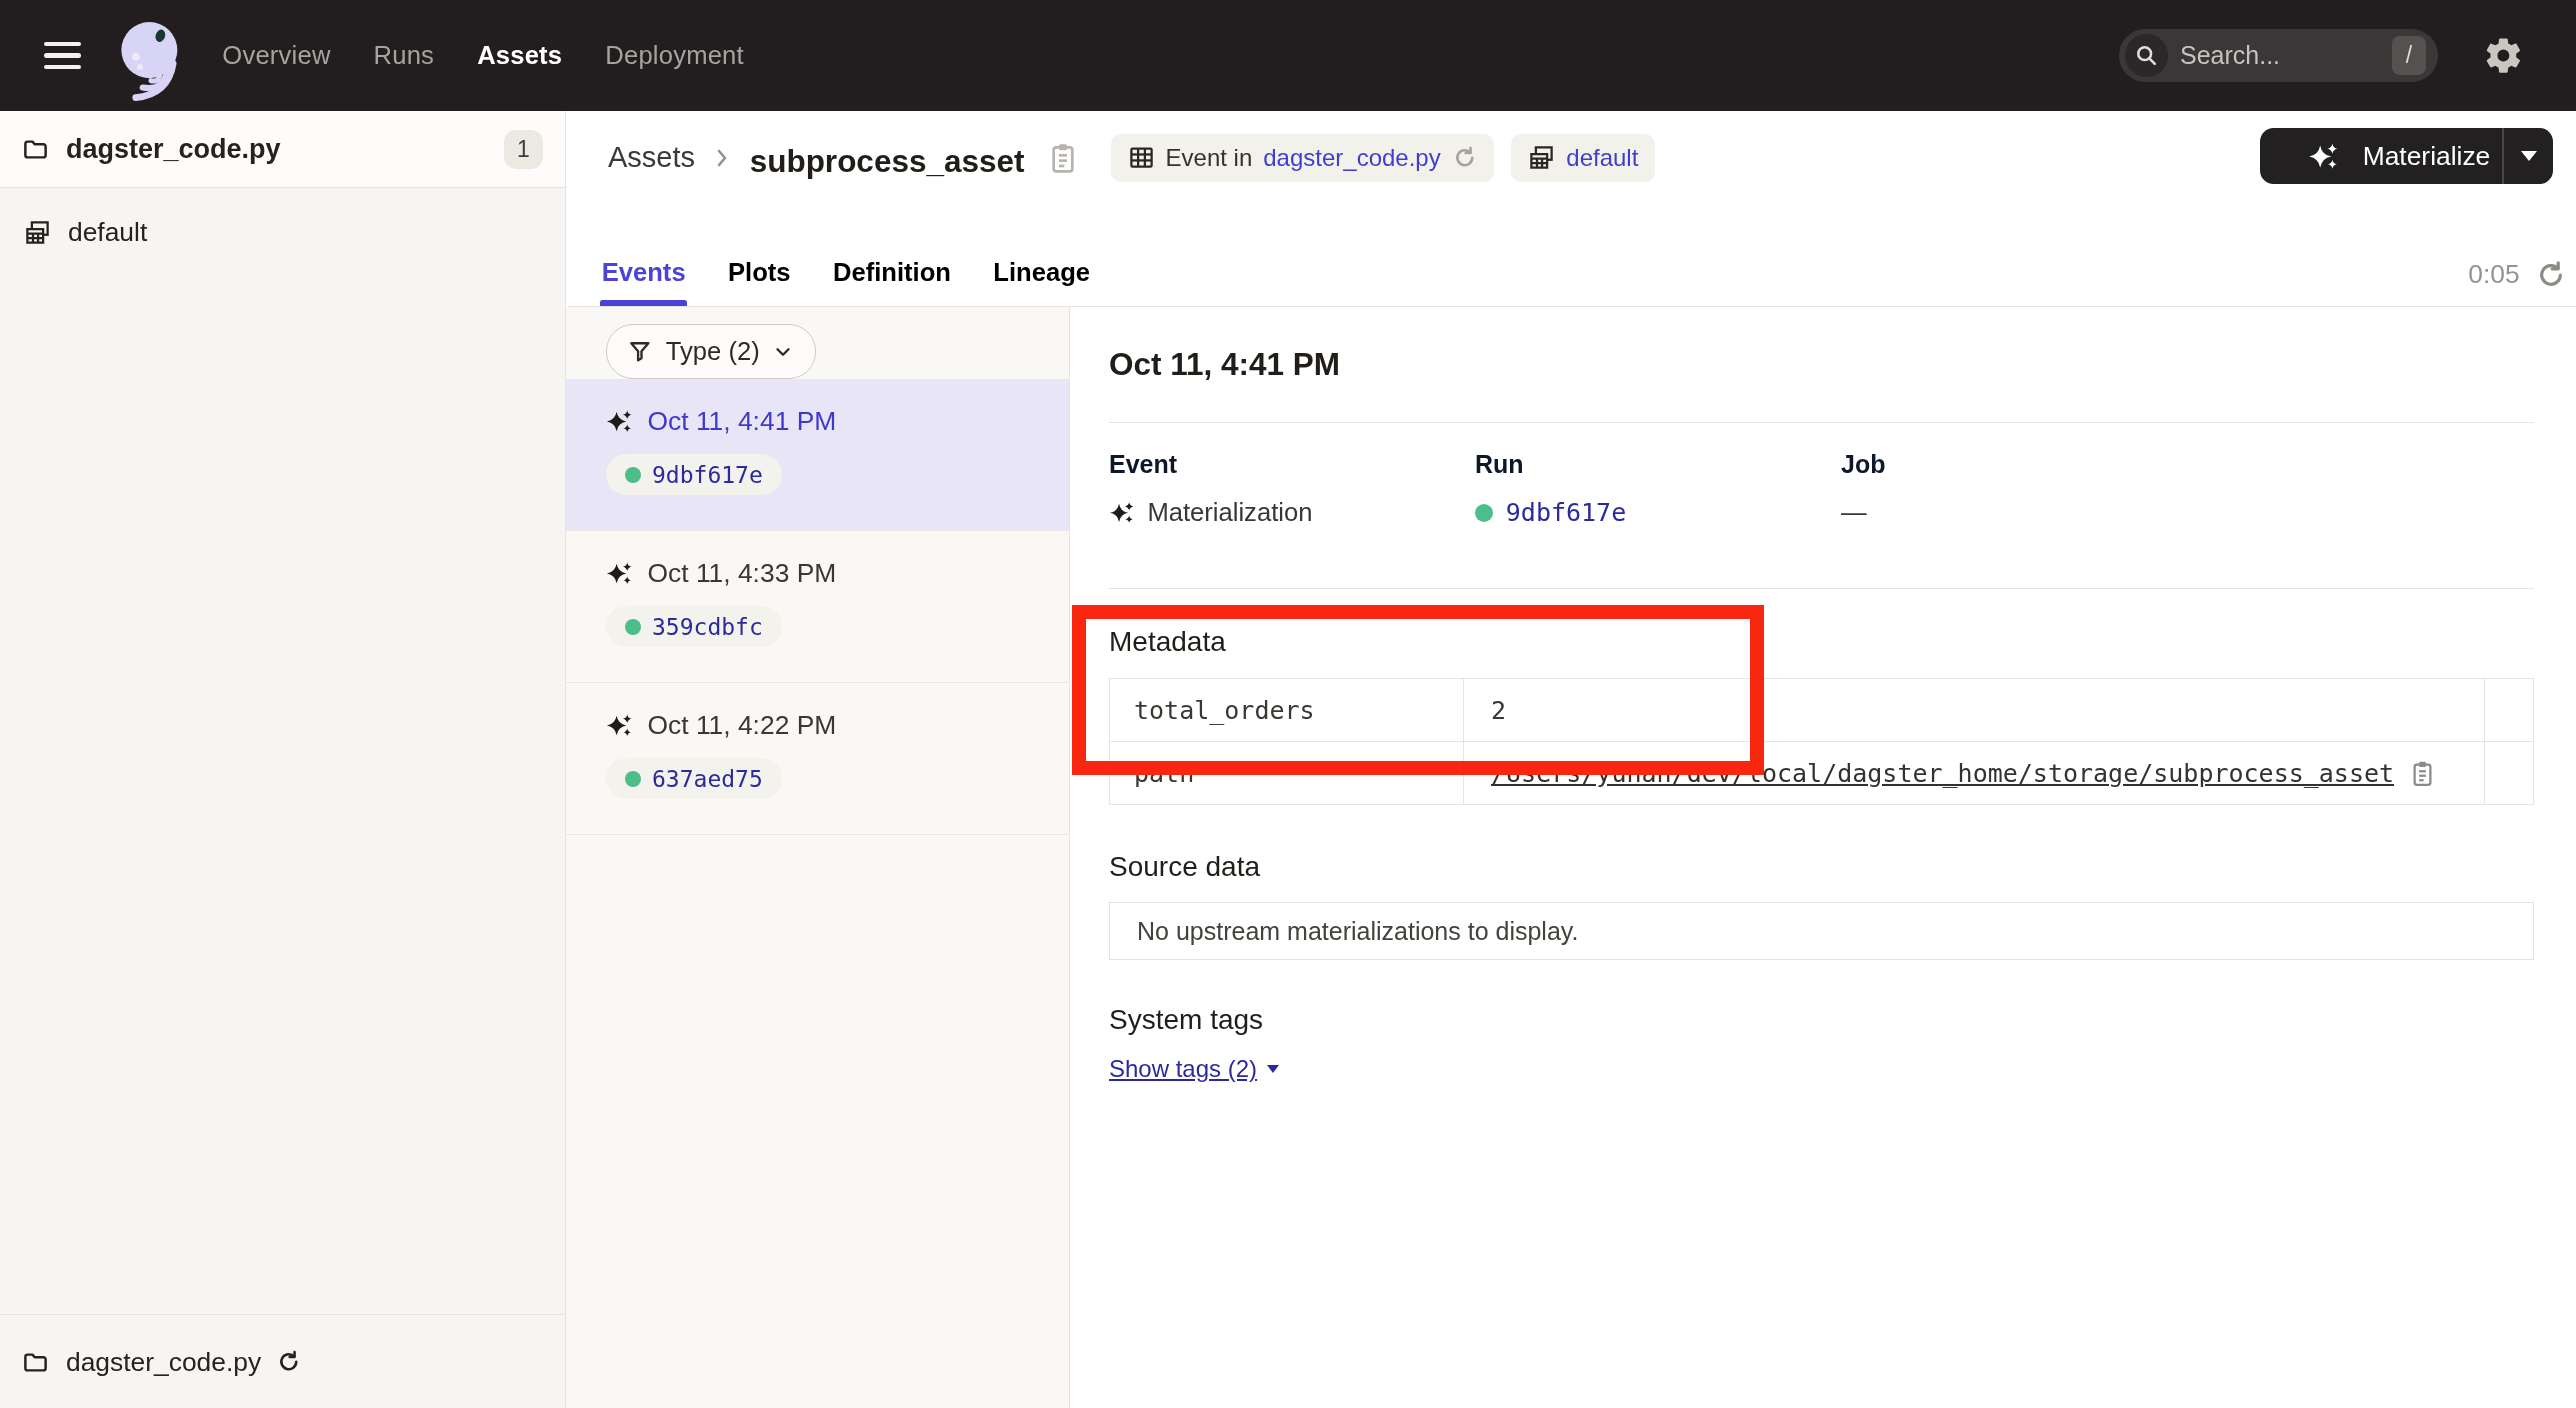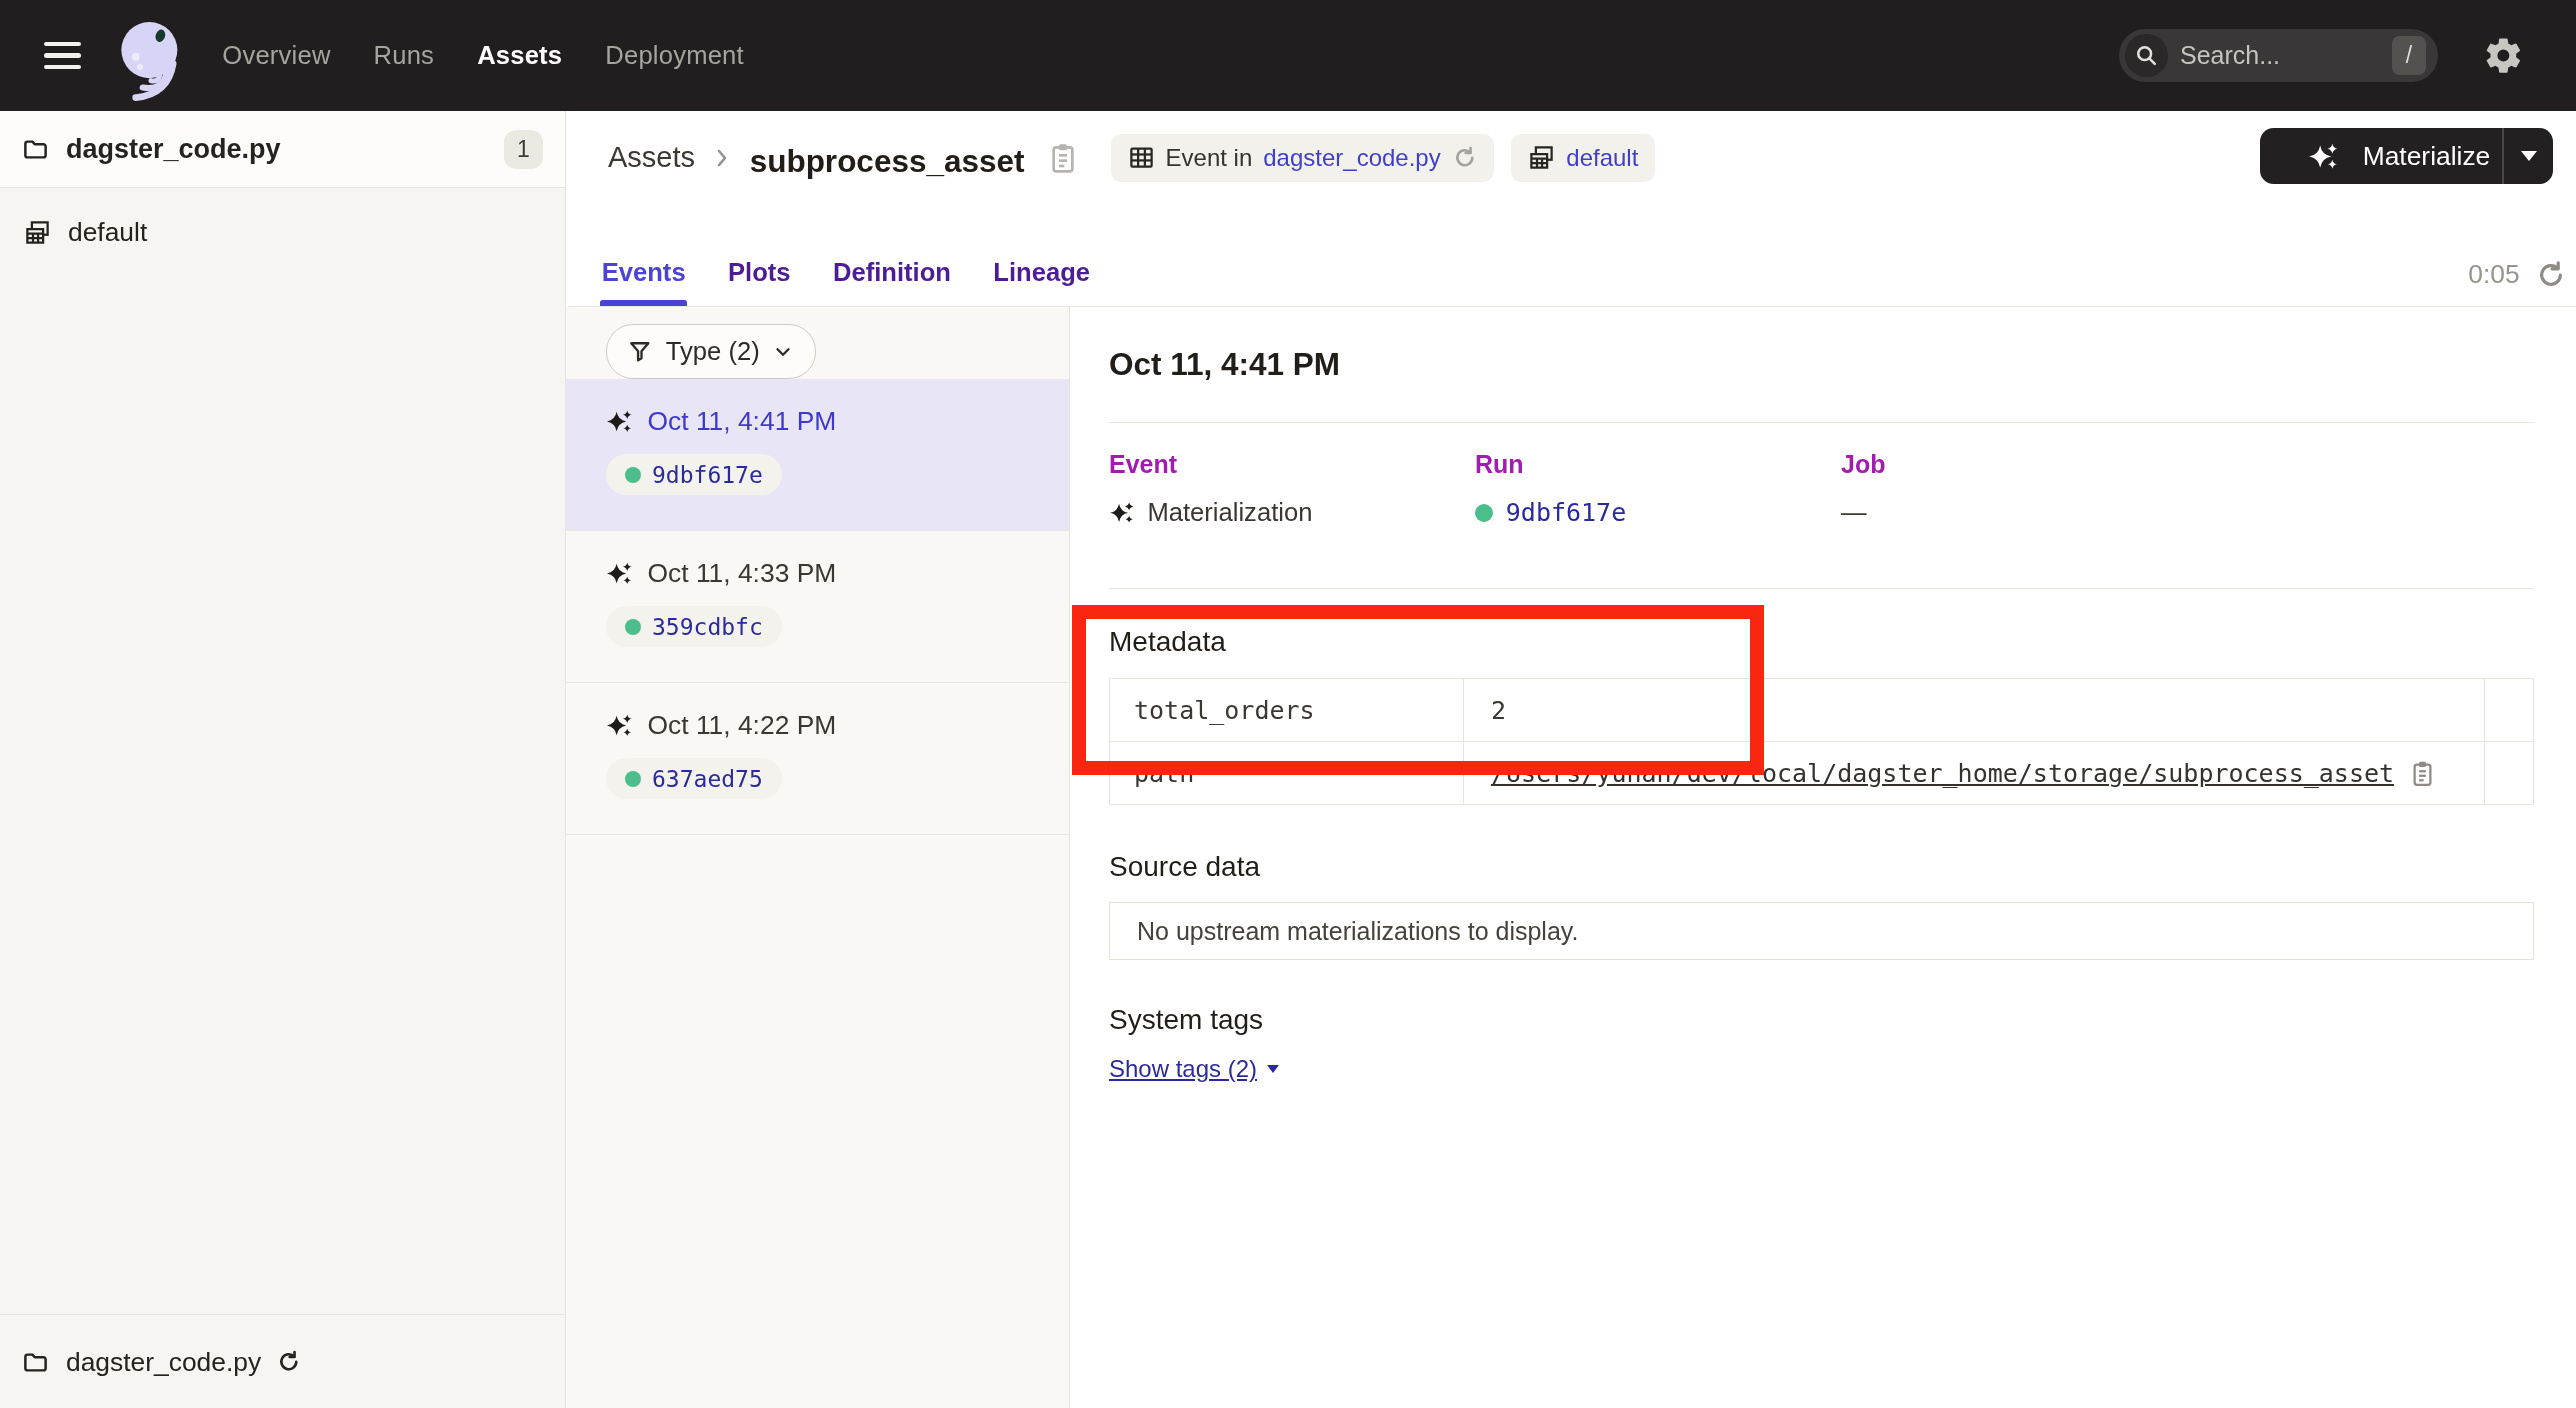--- a/index.html
+++ b/index.html
@@ -55,21 +55,21 @@
   .tag .t-link{font-size:24px; color:var(--link);}
   .materialize{position:absolute; right:23px; top:17px; height:56px; background:#232021; border-radius:13.6px;
                display:flex; align-items:stretch; color:#fff; cursor:pointer;}
   .materialize .mainpart{display:flex; align-items:center; gap:24px; padding:0 12px;margin-left:36px;}
   .materialize .mlabel{font-size:26.4px; font-weight:500;}
   .materialize .vdiv{width:1.7px; background:#4A4645;}
   .materialize .caretpart{width:49px; display:flex; align-items:center; justify-content:center;}
   .caret-down{width:0; height:0; border-left:8.5px solid transparent; border-right:8.5px solid transparent; border-top:10.2px solid #fff;}
 
   .tabs-row{position:absolute; left:32px; bottom:0; display:flex; gap:39px;}
-  .tab{position:relative; font-size:25.6px; font-weight:600; color:#4c1d95; padding:0 1.7px 19px 1.7px; cursor:pointer;}
+  .tab{position:relative; font-size:25.6px; font-weight:600; color:#000000; padding:0 1.7px 19px 1.7px; cursor:pointer;}
   .tab.active{color:var(--accent);}
   .tab.active::after{content:""; position:absolute; left:0; right:0; bottom:0; height:6px; background:var(--accent); border-radius:2.6px 2.6px 0 0;}
   .timer{position:absolute; right:9px; bottom:15.3px; display:flex; align-items:center; gap:15.3px;}
   .timer .t{font-size:26.4px; color:#97938C;}
 
   
   .events-col{position:absolute; left:566px; top:307px; width:504px; bottom:0; background:#FAF8F4; border-right:1.7px solid #E8E5E1;}
   .filter-btn{display:inline-flex; align-items:center; gap:12.8px; margin:17px 0 0 40px; height:55px; border-radius:27px;
               border:1.7px solid #CFCBC4; background:#FDFCFA; padding:0 20.4px; cursor:pointer;}
   .filter-btn .f-lbl{font-size:25.6px; color:#2E2A26;}
@@ -81,21 +81,21 @@
   .run-pill{display:inline-flex; align-items:center; gap:11px; margin-top:17px; height:41px; border-radius:20.4px;
             background:#F4F2EC; padding:0 19px;}
   .run-pill .rid{font-family:"DejaVu Sans Mono", monospace; font-size:23px; color:var(--run-link);}
   .dot{width:16px; height:16px; border-radius:50%; background:var(--success); flex:0 0 auto;}
 
   
   .detail{position:absolute; left:1071px; top:307px; right:0; bottom:0; background:#fff; padding:0 42px 0 38px;}
   .detail h2{margin-top:39px; font-size:31.5px; font-weight:700; color:#211E1A;}
   .hr{border:none; border-top:1.7px solid #E8E5E1; margin-top:39px;}
   .cols{display:grid; grid-template-columns:366px 366px 1fr; margin-top:27px;}
-  .col-label{font-size:25px; font-weight:700; color:#a21caf;}
+  .col-label{font-size:25px; font-weight:700; color:#0f172a;}
   .col-value{margin-top:19px; display:flex; align-items:center; gap:12.8px; font-size:25.6px; color:#3A3631;}
   .run-link{font-family:"DejaVu Sans Mono", monospace; font-size:25px; color:var(--run-link); cursor:pointer;}
   .hr2{border:none; border-top:1.7px solid #E8E5E1; margin-top:61px;}
   .detail h3{font-size:28px; font-weight:400; color:#211E1A;}
   .h-meta{margin-top:37px;}
   .meta-table{margin-top:20.4px; width:100%; border-collapse:collapse;}
   .meta-table td{border:1.7px solid #E8E5E1; height:63px; font-family:"DejaVu Sans Mono", monospace; font-size:25px; color:#3B3733;}
   .meta-table td.k{width:354px; padding-left:24px;}
   .meta-table td.v{padding-left:27px;}
   .meta-table td.a{width:49px;}

